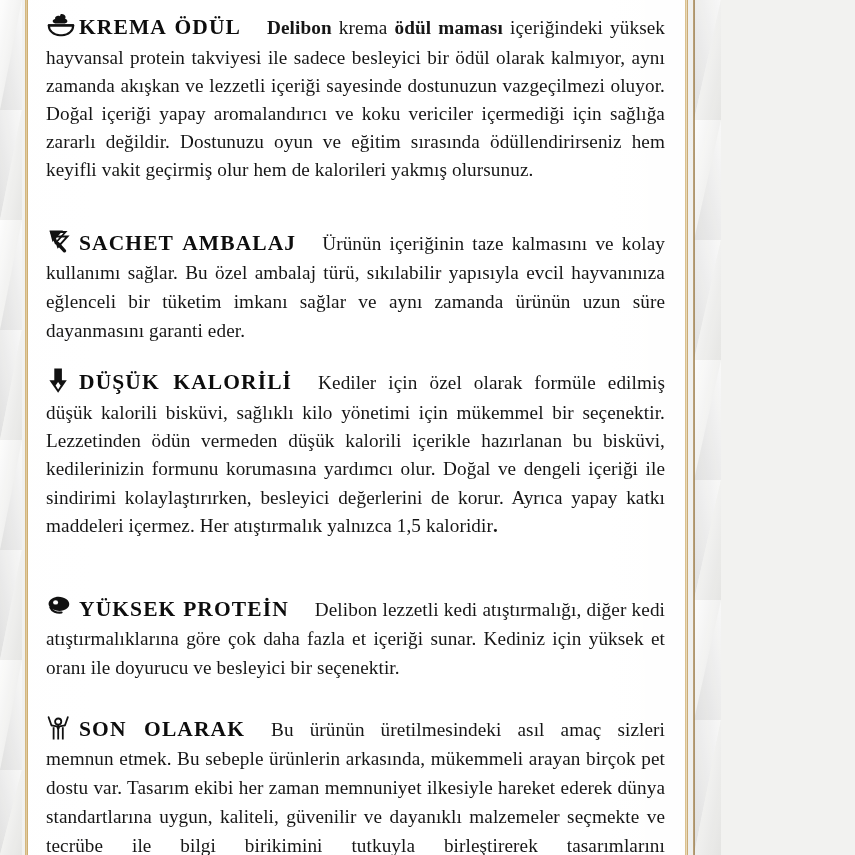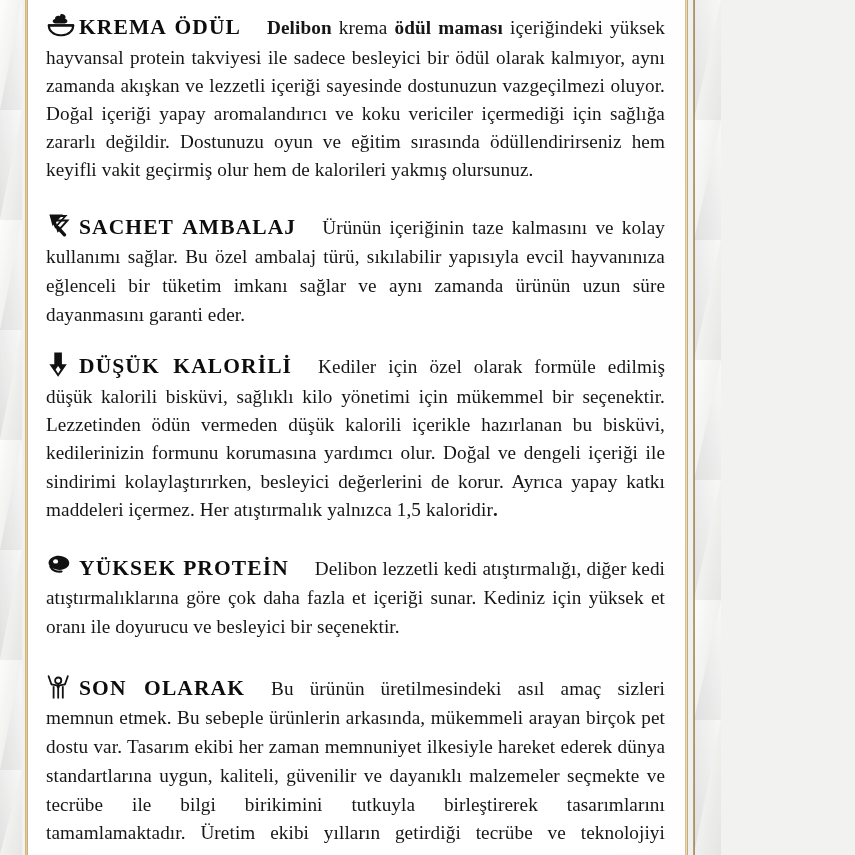--- a/index.html
+++ b/index.html
@@ -118,23 +118,23 @@
     color: #0d0d0d;
     white-space: nowrap;
   }
 
   .gap { display:inline-block; width: 26px; }
 
   .bold { font-weight: bold; }
 
   
   .s1 { margin-top: 2px; }
-  .s2 { margin-top: 26px; }
+  .s2 { margin-top: 42px; }
   .s3 { margin-top: 22px; }
-  .s4 { margin-top: 28px; }
+  .s4 { margin-top: 53px; }
   .s5 { margin-top: 30px; }
 
   .s2 .section-body,
   .s4 .section-body { line-height: 1.50; }
   .s5 .section-body { line-height: 1.50; }
 </style>
 </head>
 <body>
 
 <div class="page">

